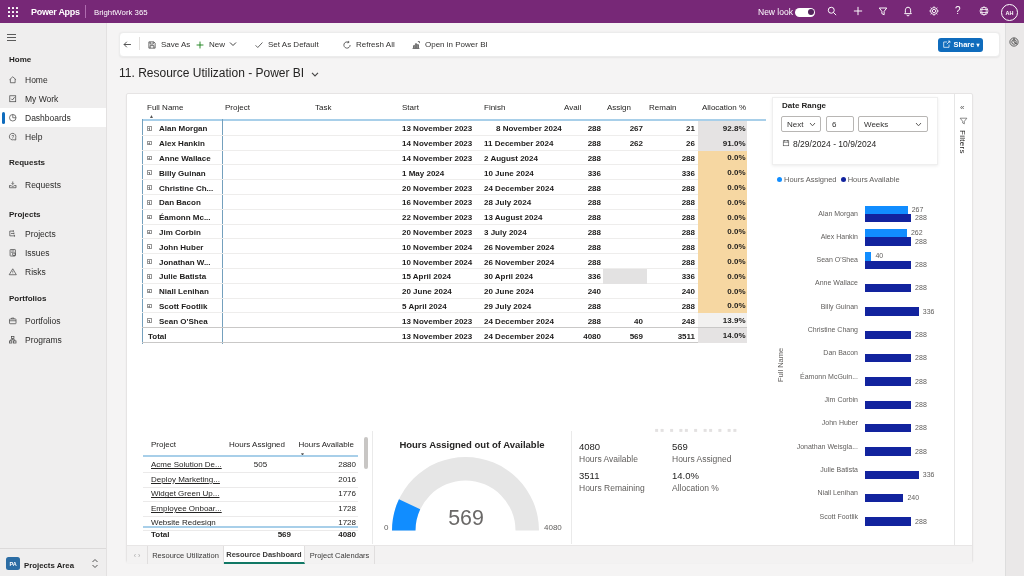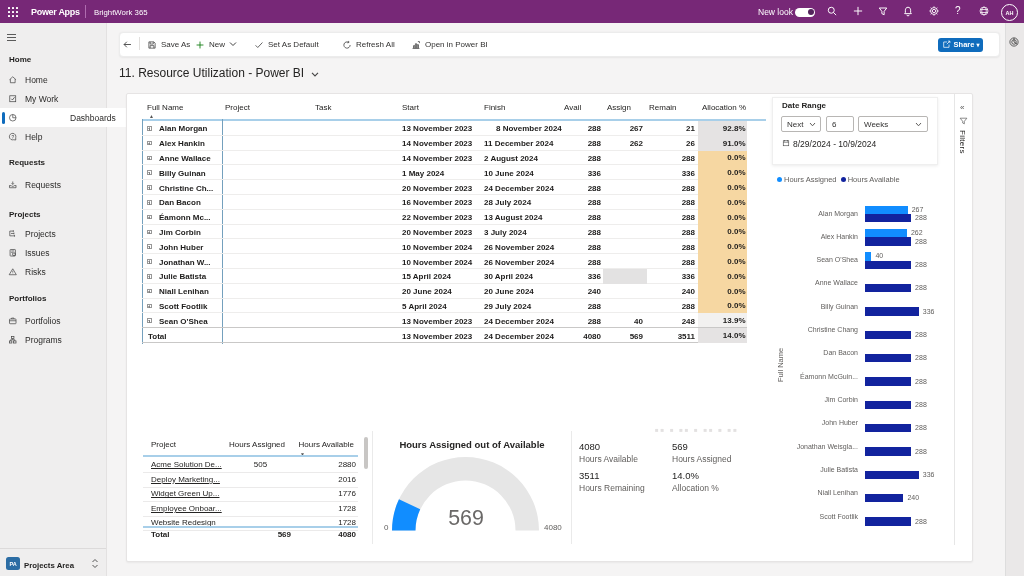--- a/index.html
+++ b/index.html
@@ -20,21 +20,21 @@
   .avatar{position:absolute;left:1001px;top:4px;width:15px;height:15px;border:1px solid #fff;border-radius:50%;
     font-size:5.5px;display:flex;align-items:center;justify-content:center;background:#772877;font-weight:bold}
   
   .sidebar{position:absolute;left:0;top:23px;width:106px;height:553px;background:#efeeee;border-right:1px solid #e3e1e1}
   .burger{position:absolute;left:7px;top:34px;width:9px;height:7px}
   .burger i{position:absolute;left:0;width:9px;height:1px;background:#5a5a5a}
   .shead{position:absolute;left:9px;font-size:8px;font-weight:bold;color:#201f1e}
   .sitem{position:absolute;left:0;width:106px;height:19px;font-size:8.5px;color:#2b2a29;display:flex;align-items:center}
   .sitem svg{position:absolute;left:8px;width:9.5px;height:9.5px}
   .sitem span{margin-left:25px}
-  .sitem.sel{background:#fff;padding-left:45px;}
+  .sitem.sel{background:#fff;}
   .sitem.sel:before{content:"";position:absolute;left:2px;top:3.5px;width:2.5px;height:12px;background:#0f6cbd;border-radius:1.5px}
   .sbfoot{position:absolute;left:0;top:548px;width:106px;height:28px;border-top:1px solid #dcdada}
   .pa{position:absolute;left:6px;top:557px;width:14px;height:13px;background:#2c6da4;border-radius:2.5px;color:#fff;
       font-size:5.5px;font-weight:bold;display:flex;align-items:center;justify-content:center}
   .pa-t{position:absolute;left:24px;top:560.5px;font-size:7.8px;font-weight:bold;color:#201f1e}
   
   .cmdbar{position:absolute;left:119px;top:32px;width:881px;height:25px;background:#fff;border:1px solid #ececec;
      border-radius:4px;box-shadow:0 0.5px 2px rgba(0,0,0,.06);box-sizing:border-box}
   .cmd{position:absolute;top:0;height:23px;display:flex;align-items:center;font-size:8px;color:#323130;white-space:nowrap}
   .cmd svg{margin-right:4px}
@@ -597,20 +597,28 @@
       <div class="cardl" style="left:6px;top:22.5px">Hours Available</div>
       <div class="cardv" style="left:99px;top:10px">569</div>
       <div class="cardl" style="left:99px;top:22.5px">Hours Assigned</div>
       <div class="cardv" style="left:6px;top:39px">3511</div>
       <div class="cardl" style="left:6px;top:52px">Hours Remaining</div>
       <div class="cardv" style="left:99px;top:39px">14.0%</div>
       <div class="cardl" style="left:99px;top:52px">Allocation %</div>
     </div>
     <div class="abs" style="left:528px;top:333px;width:114px;height:5px;color:#e3e1e1;font-size:6px;letter-spacing:2px;overflow:hidden">■■ ■ ■■ ■ ■■ ■ ■■</div>
 
+    <div class="tabs">
+      <div class="tab" style="left:0;width:21px">
+          <span style="color:#aaa;font-size:7px">‹&nbsp;›</span>
+        </div>
+      <div class="tab" style="left:21px;width:76px">Resource Utilization</div>
+      <div class="tab on" style="left:97px;width:81px">Resource Dashboard</div>
+      <div class="tab" style="left:178px;width:70px">Project Calendars</div>
+    </div>
   </div>
 
   <div class="rrail"></div>
   <svg class="abs" style="left:1008px;top:36px;width:12px;height:12px" viewBox="0 0 16 16" fill="none" stroke="#424242" stroke-width="1.1">
       <circle cx="8" cy="8" r="5.5"></circle>
       <path d="M5 8 a3 3 0 0 1 6 0 a3 3 0 0 1 -6 0 M8 2.5 V8 M8 8 L12.5 11"></path>
     </svg>
 </div>
 
 </body></html>

